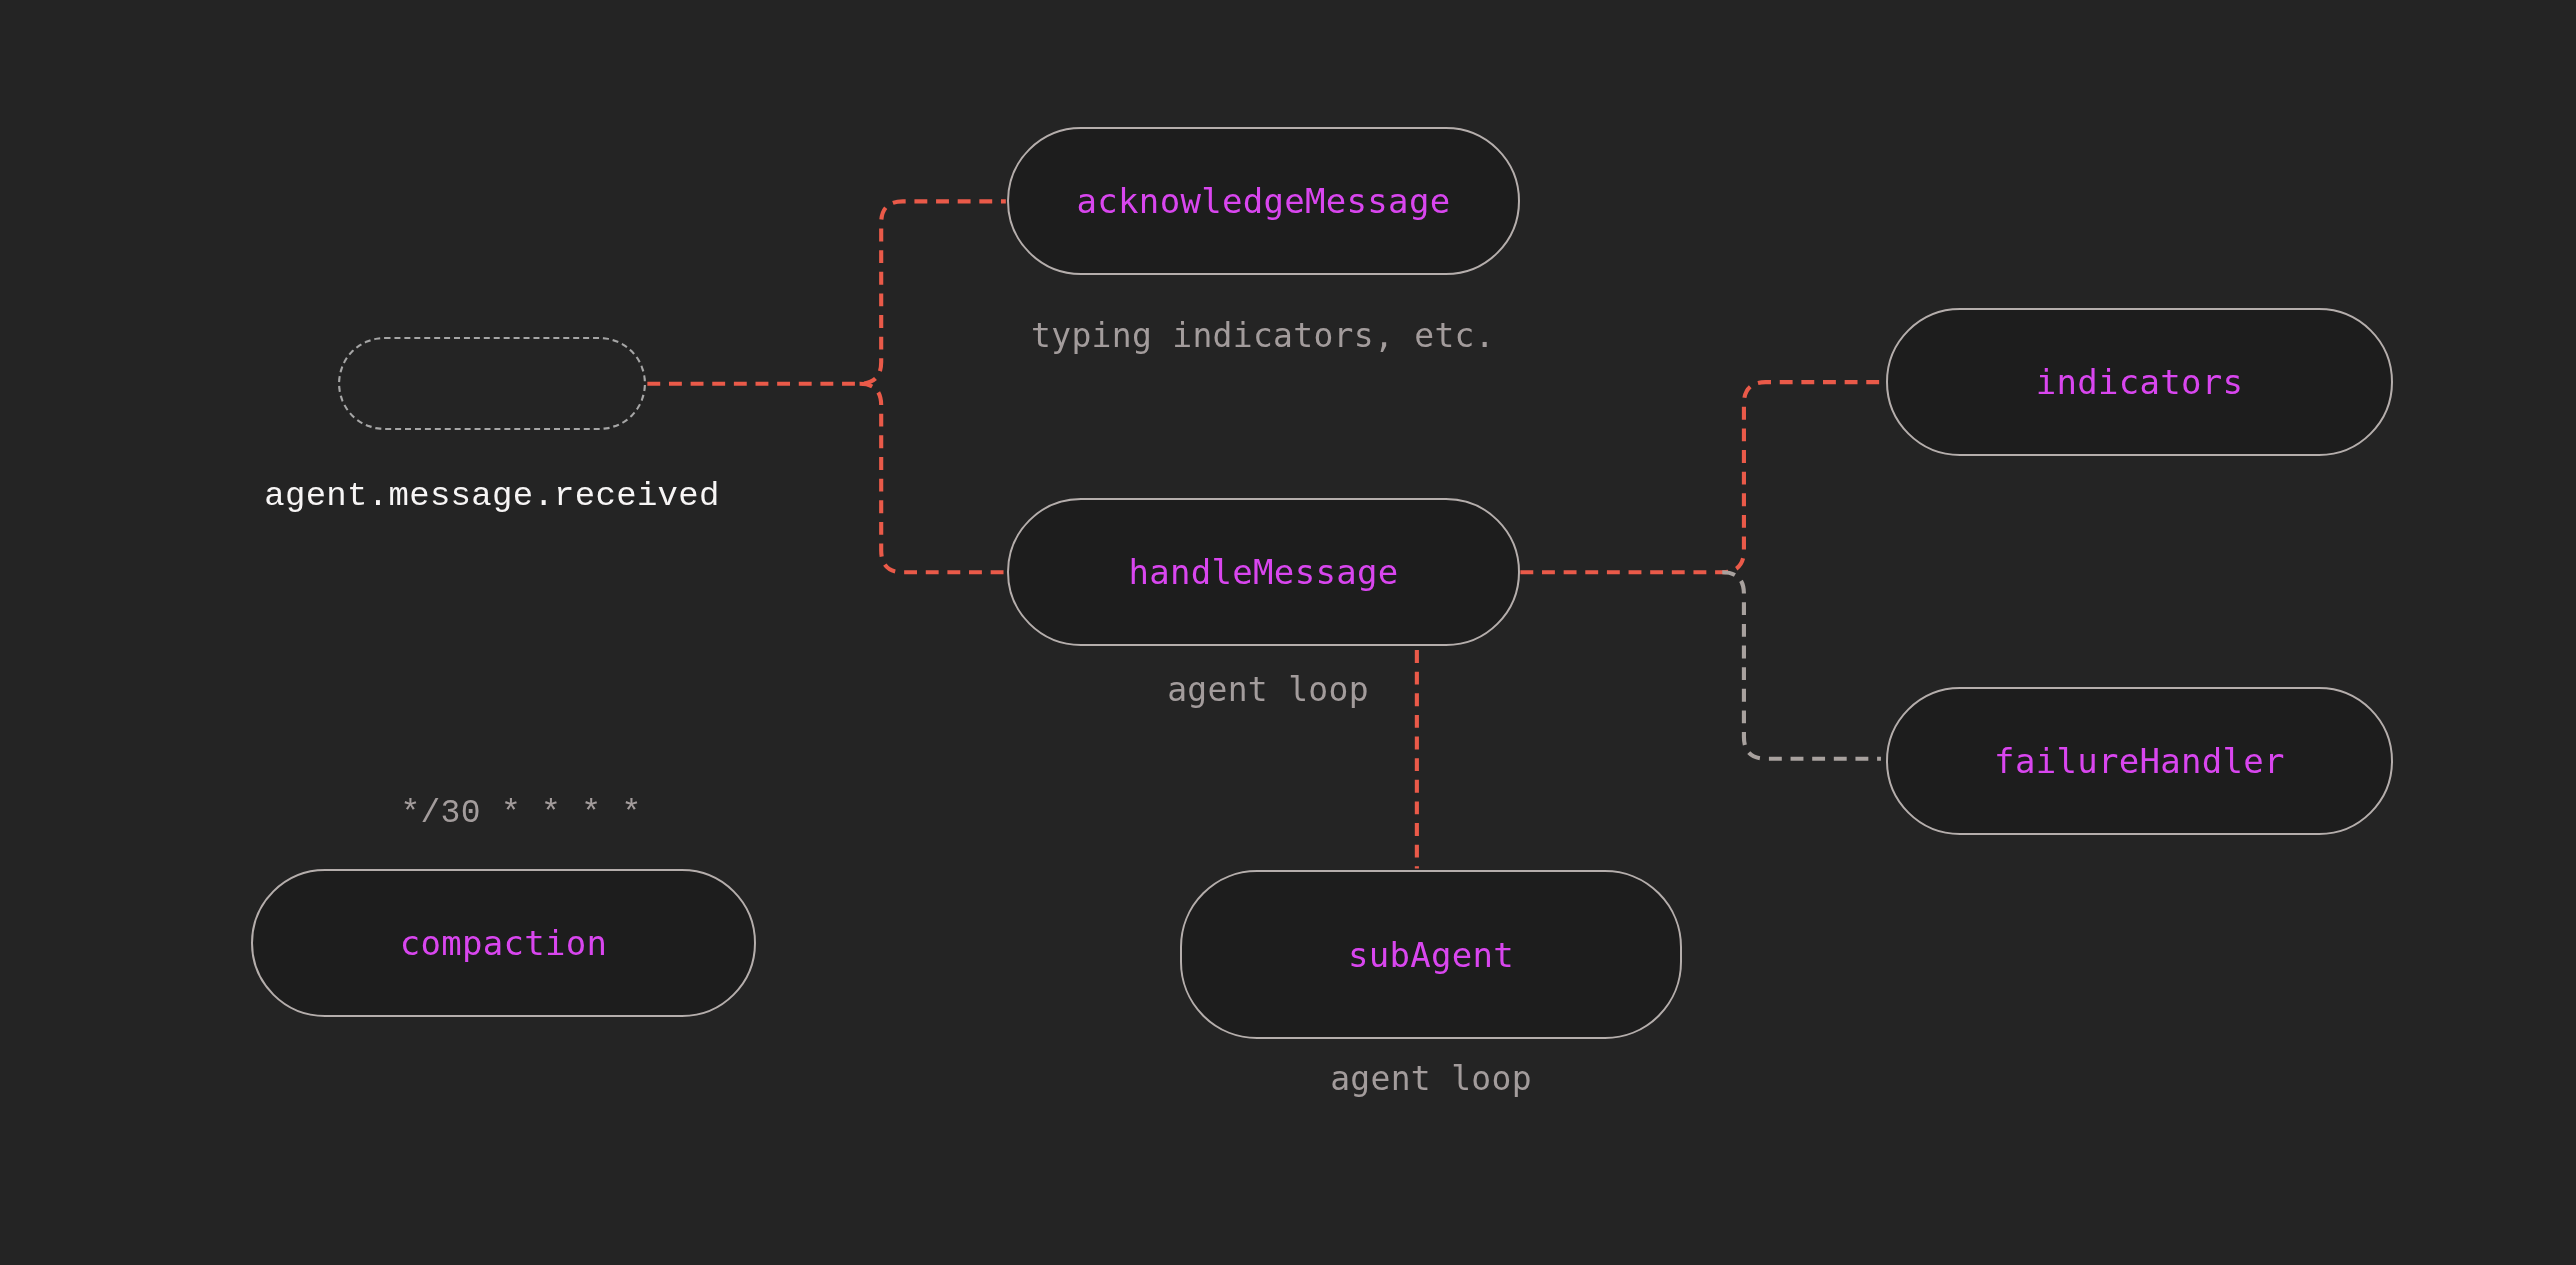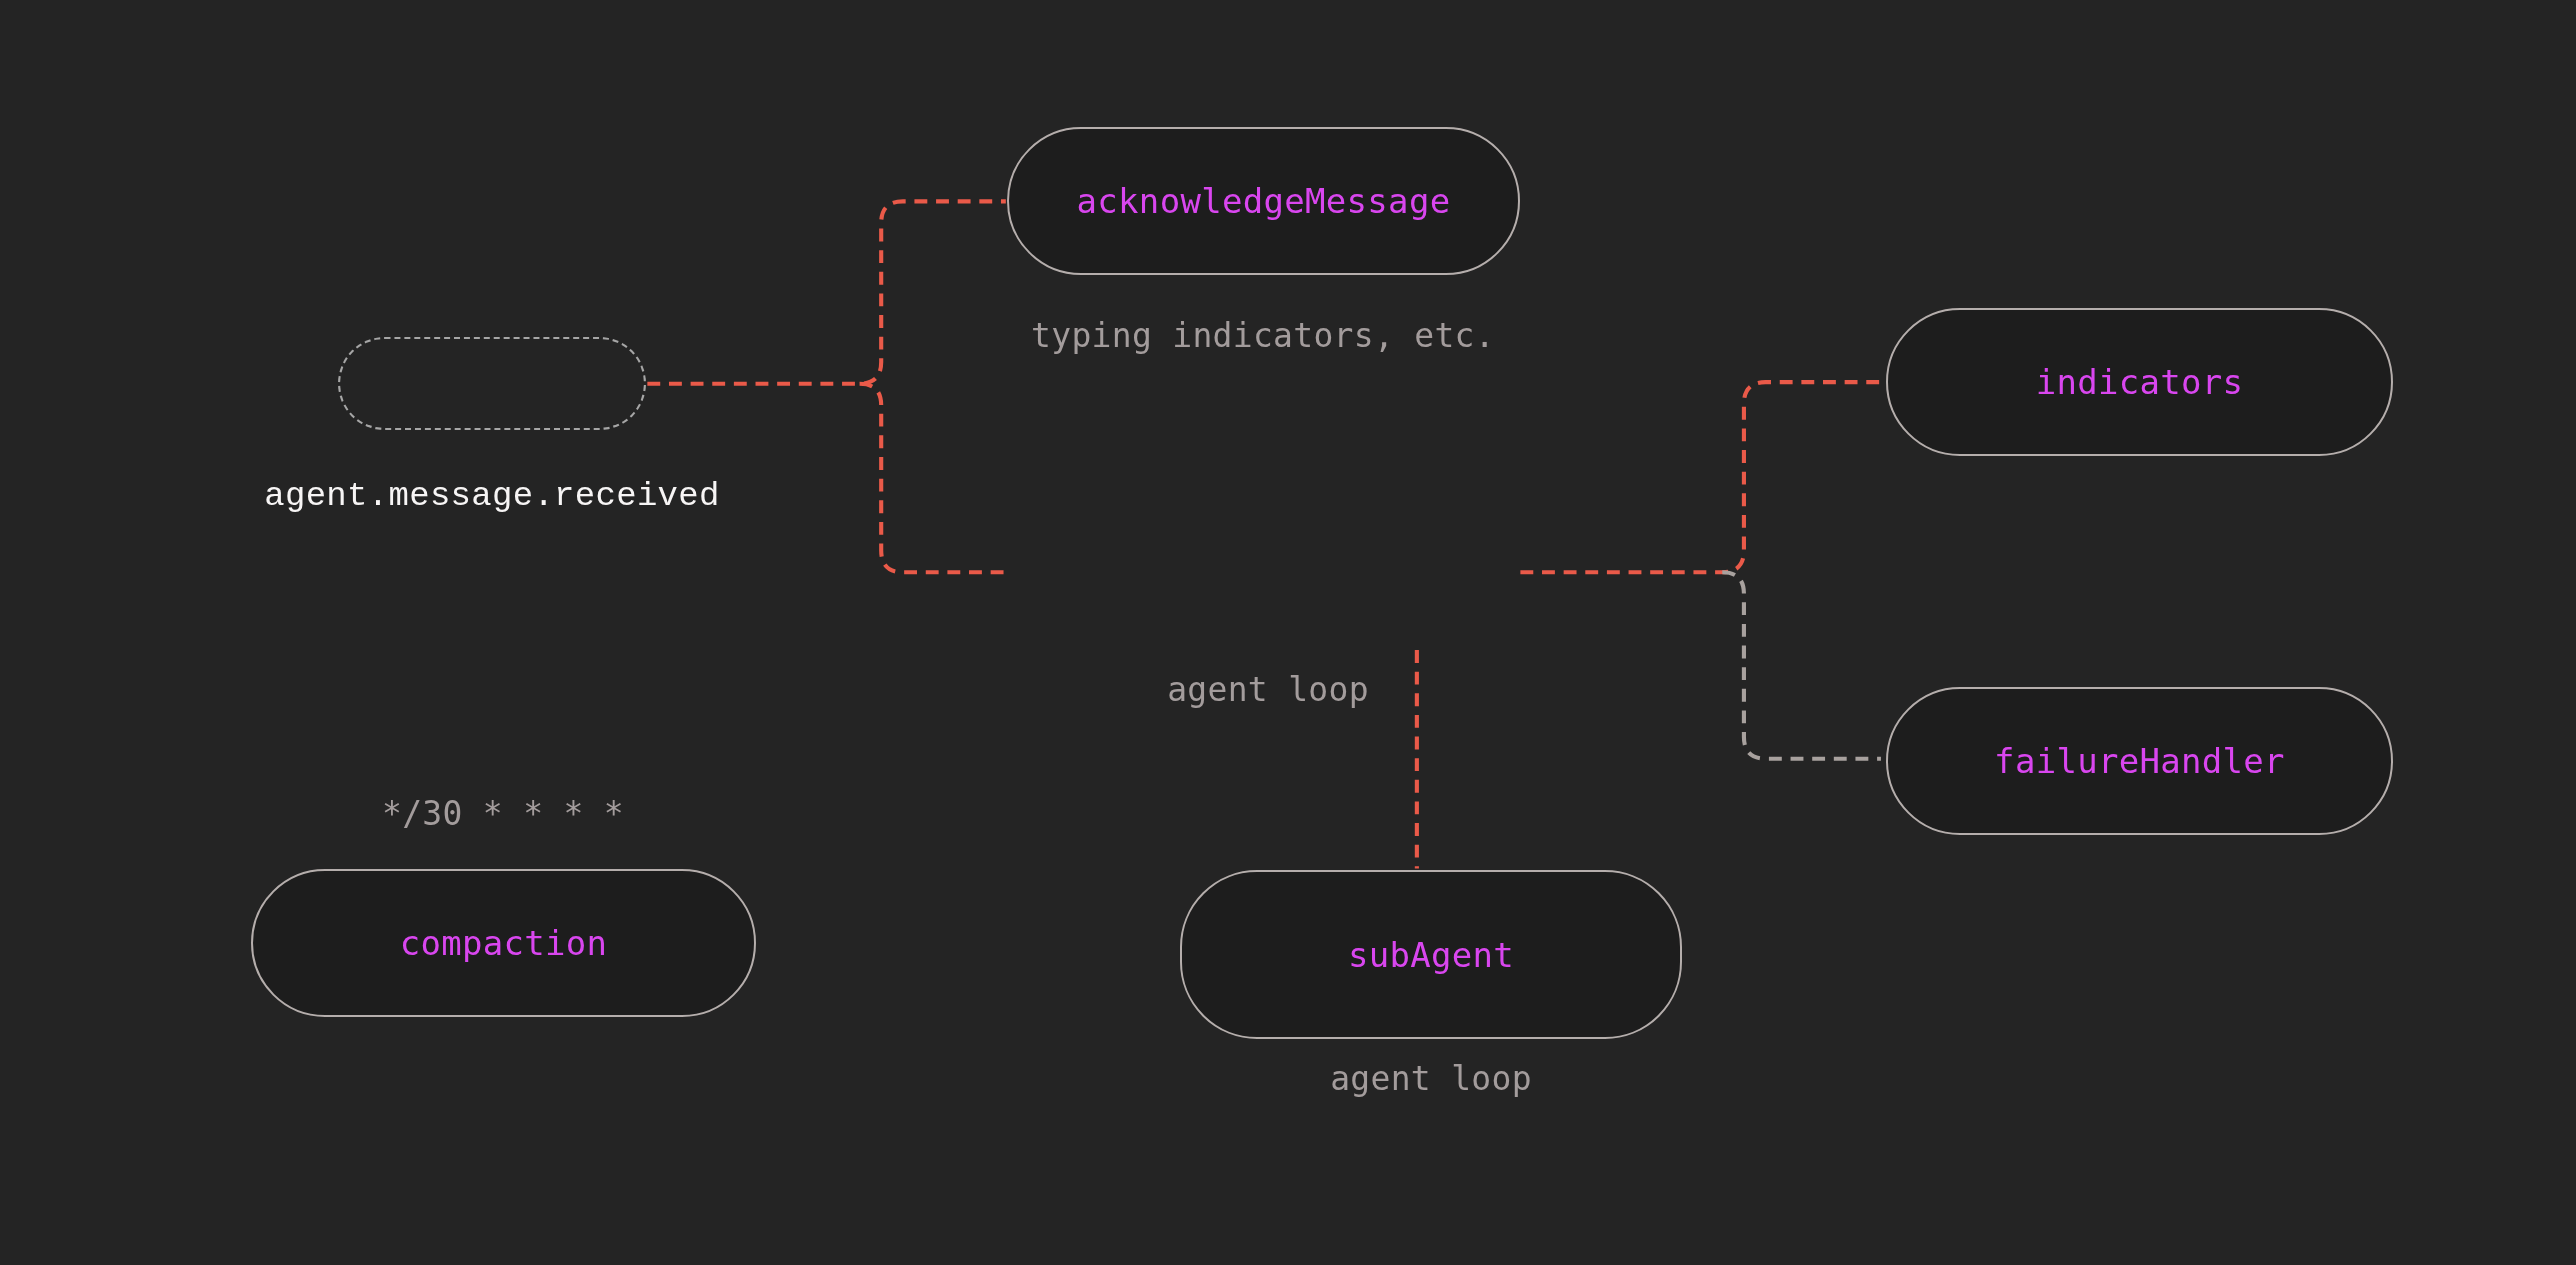--- a/index.html
+++ b/index.html
@@ -67,21 +67,21 @@
     white-space: nowrap;
     font-size: 33px;
     letter-spacing: 0.3px;
     color: #a39c9c;
   }
   .caption.bright { color: #f7f5f5; font-size: 34px; }
 
   .cap-event-name      { left: 492px;  top: 496px; font-family: Liberation Mono, monospace;  }
   .cap-typing          { left: 1263px; top: 335px;  }
   .cap-agent-loop-main { left: 1268px; top: 689px; }
-  .cap-cron            { left: 503px;  top: 813px; }
+  .cap-cron            { left: 521px;  top: 813px; font-family: Liberation Mono, monospace; }
   .cap-memory          { left: 502px;  top: 1078px; }
   .cap-agent-loop-sub  { left: 1431px; top: 1078px; }
 </style>
 </head>
 <body>
 
 <div class="stage">
 
   <svg class="edges" viewBox="0 0 5120 2456" xmlns="http://www.w3.org/2000/svg">
     <path class="edge active" d="M 1256 745 H 1668 Q 1710 745 1710 703 V 433 Q 1710 391 1752 391 H 1952"></path>
@@ -92,20 +92,23 @@
   </svg>
 
   <div class="node event node-event-trigger"></div>
   <div class="caption bright cap-event-name">agent.message.received</div>
 
   <div class="node node-acknowledge-message">
     <span>acknowledgeMessage</span>
   </div>
   <div class="caption cap-typing">typing indicators, etc.</div>
 
+  <div class="node node-handle-message">
+    <span>handleMessage</span>
+  </div>
   <div class="caption cap-agent-loop-main">agent loop</div>
 
   <div class="node node-send-reply">
     <span>indicators</span>
   </div>
 
   <div class="node node-failure-handler">
     <span>failureHandler</span>
   </div>
 

